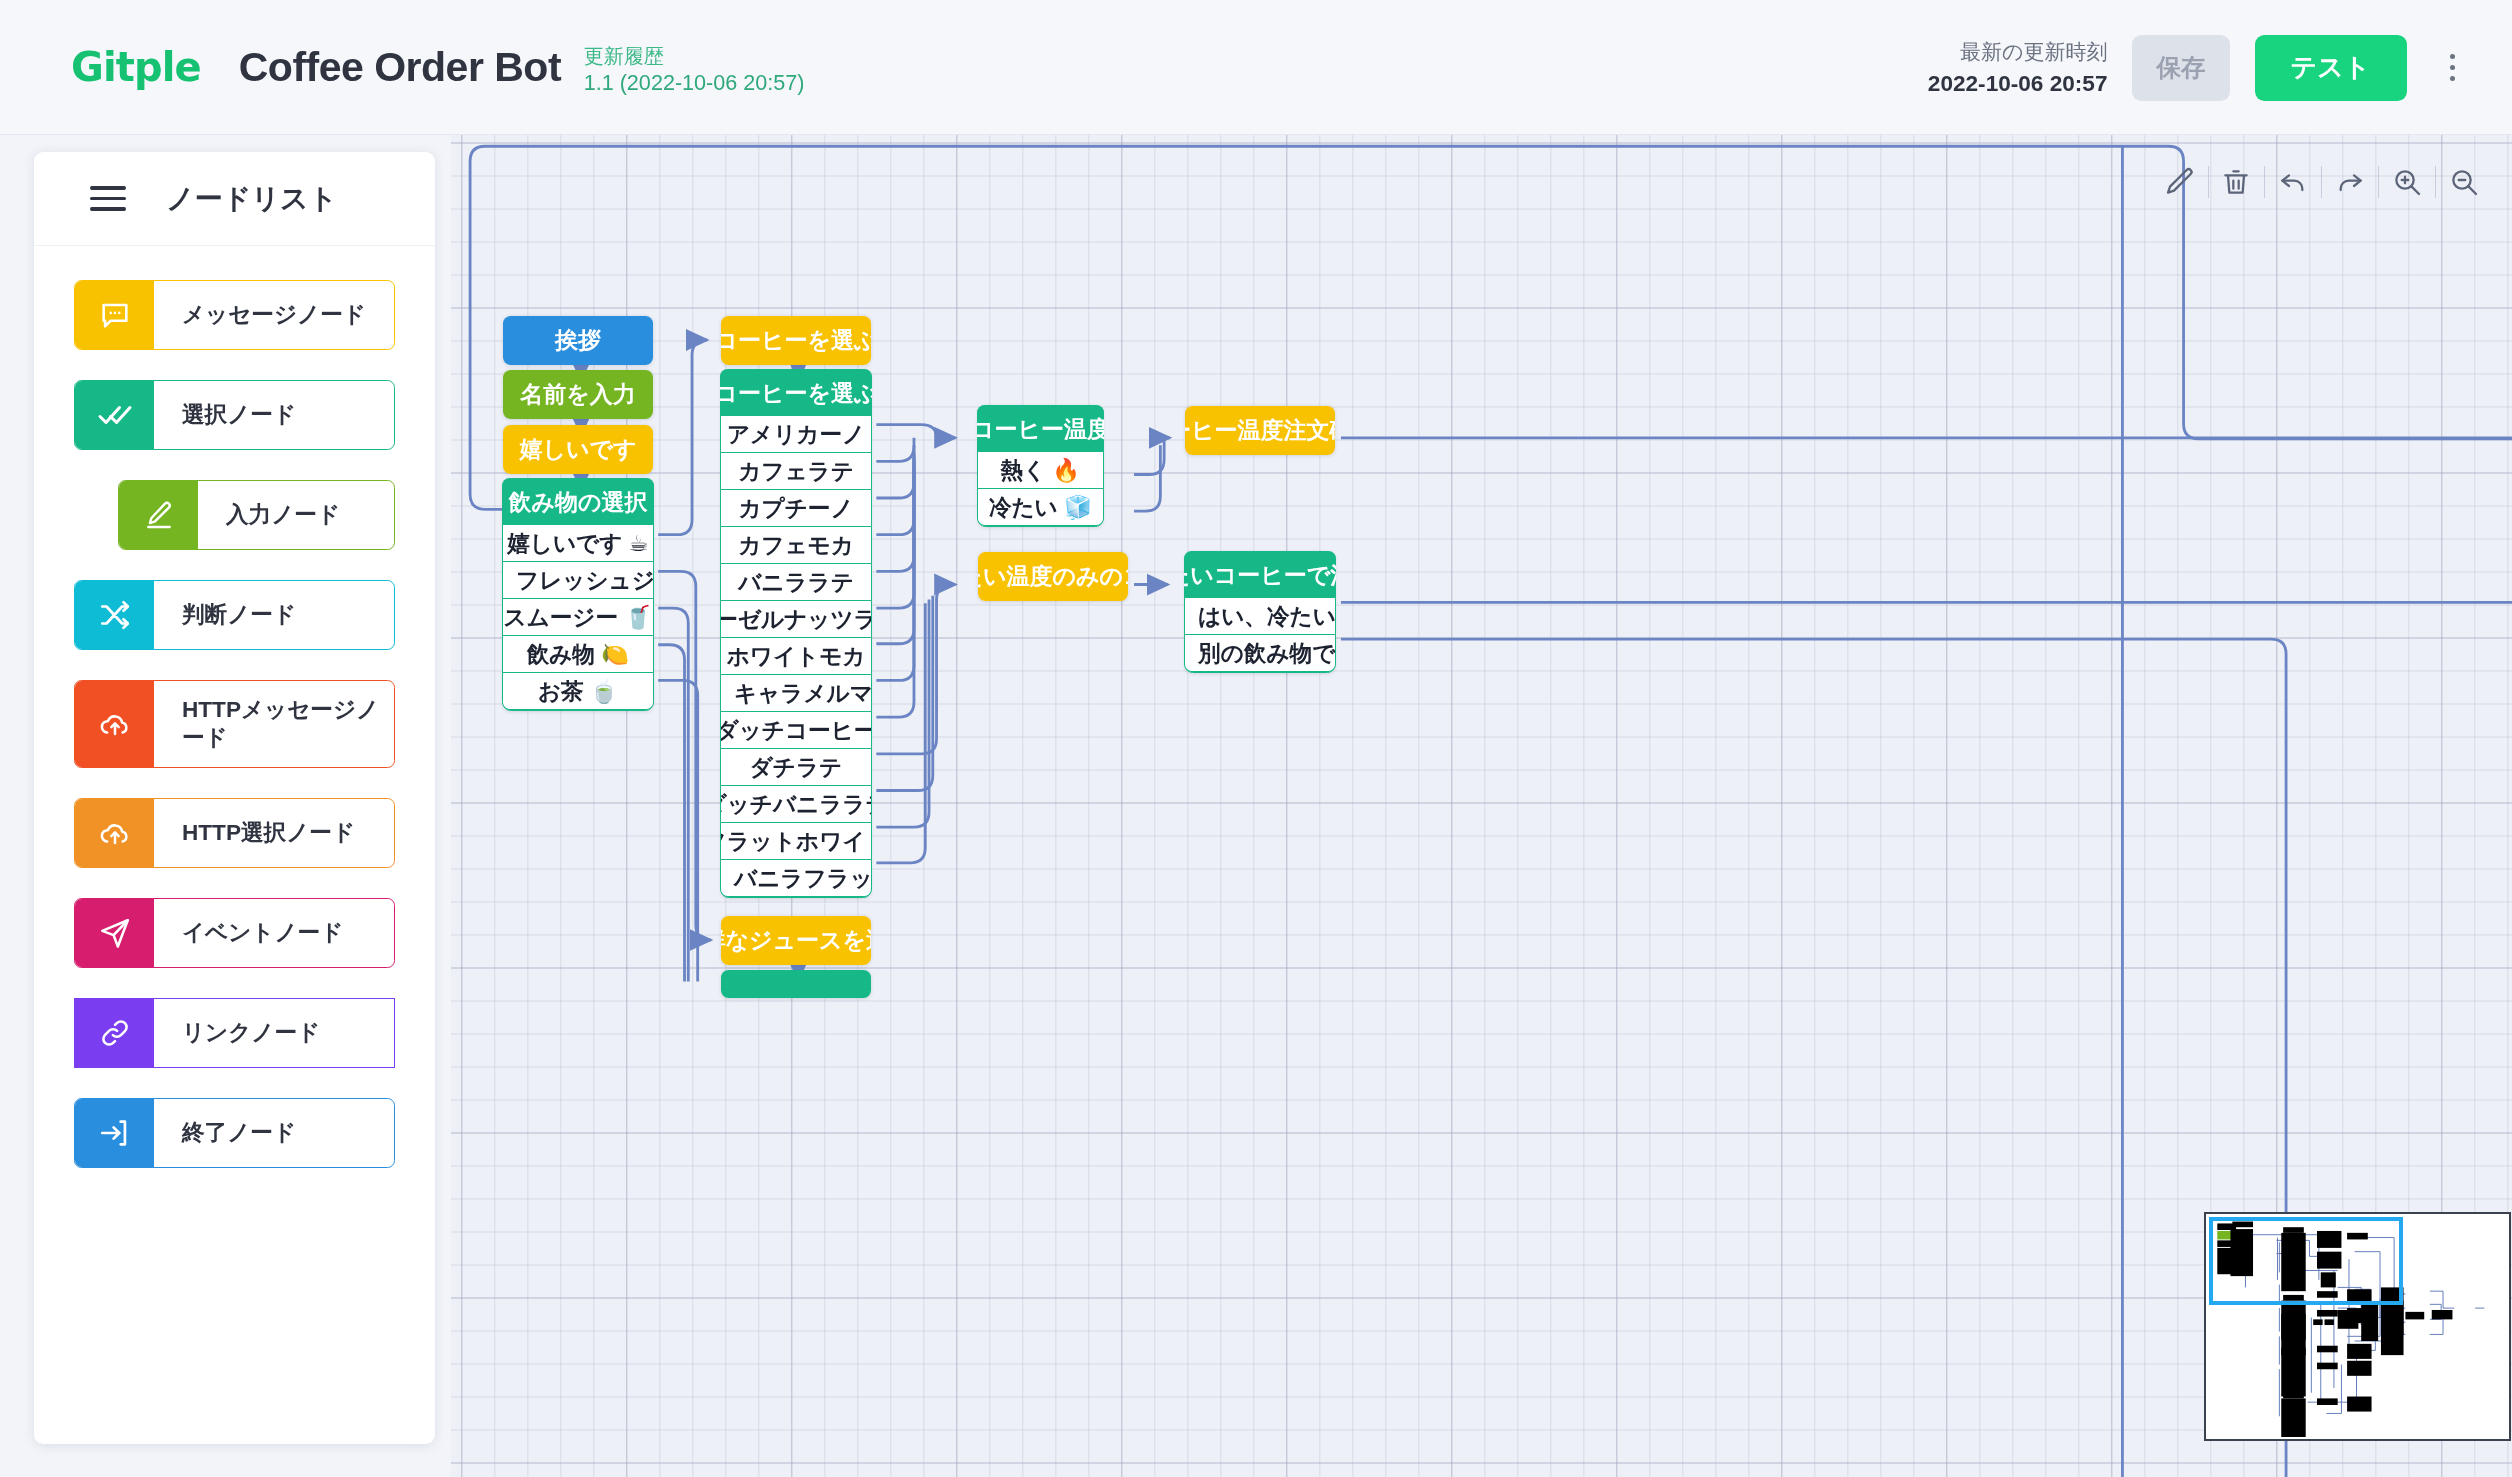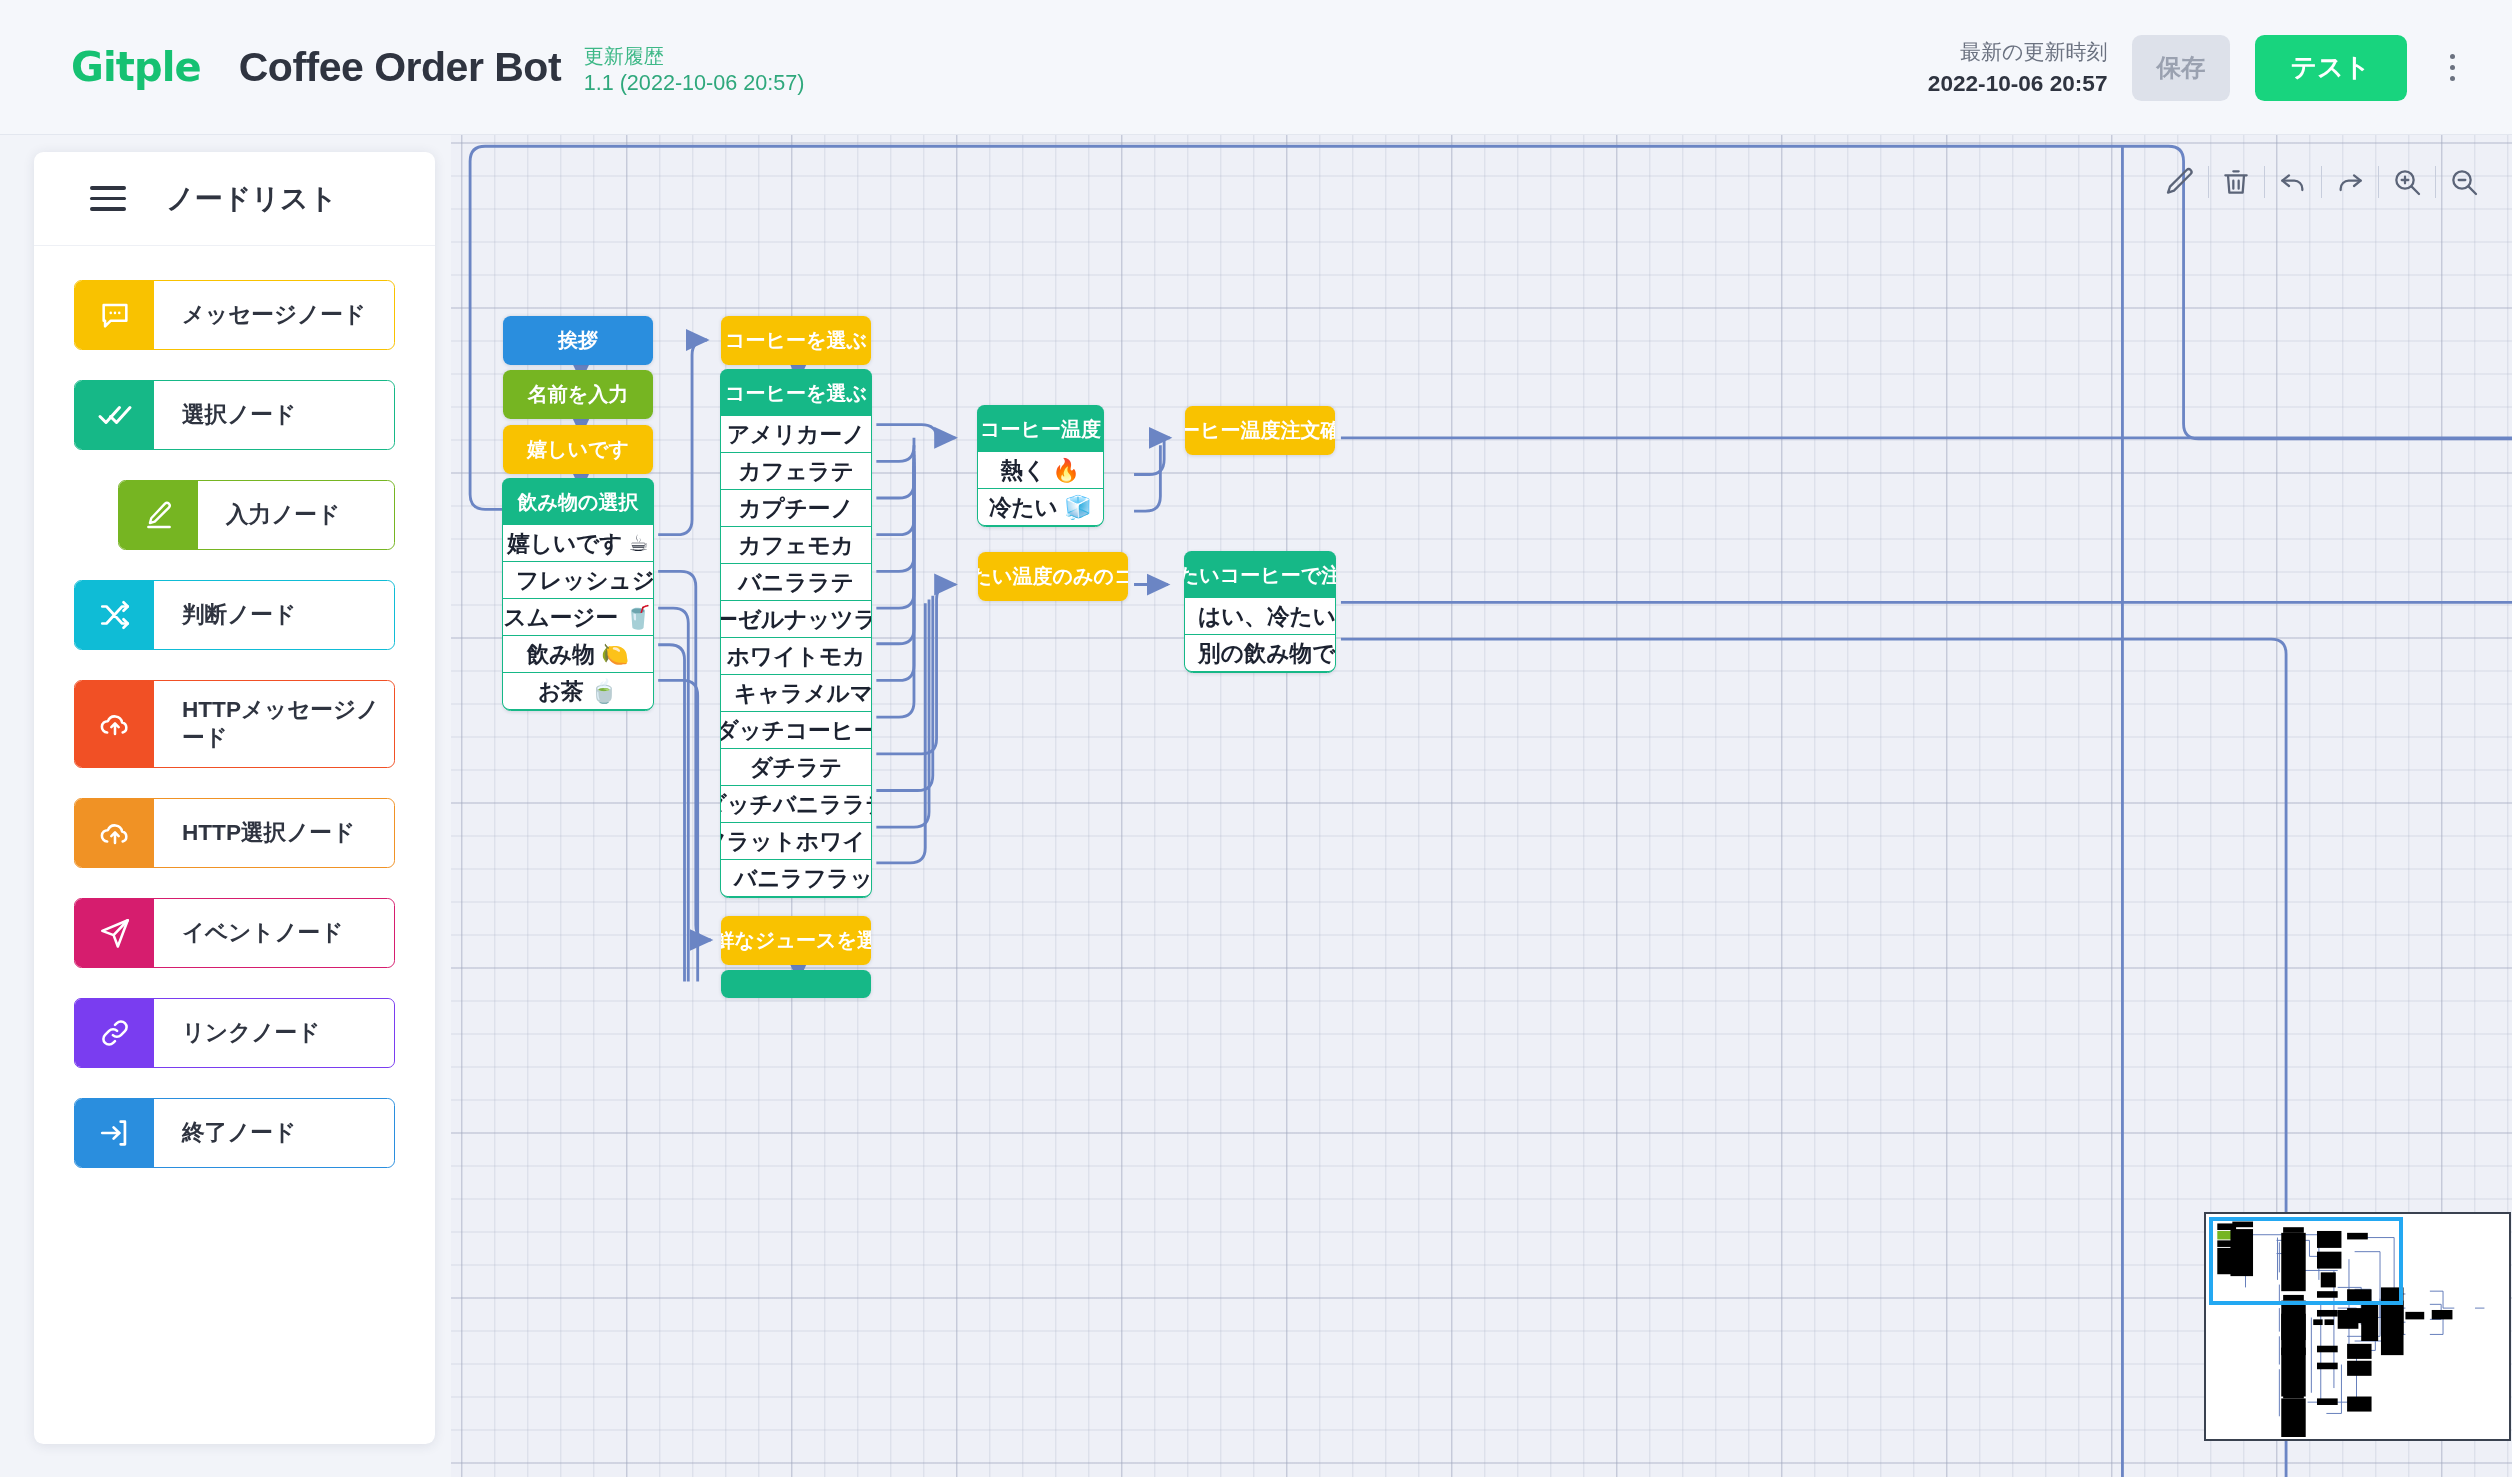--- a/index.html
+++ b/index.html
@@ -120,21 +120,21 @@
   .tb-btn { width:56px; height:55px; display:flex; align-items:center; justify-content:center; cursor:pointer; }
   .tb-sep { width:0.9px; height:32px; background:#c7cddc; }
 
   
   .node {
     position: absolute; border-radius: 7.5px;
     box-shadow: 0 0.9px 3.8px rgba(30,40,70,.14);
   }
   .node-head {
     display:flex; align-items:center; justify-content:center;
-    color:#fff; font-size:20px; font-weight:700; text-align:right;
+    color:#fff; font-size:23px; font-weight:700; text-align:right;
     border-radius: 7.5px; padding: 0 11.3px;
     white-space: nowrap; overflow: hidden;
   }
   .node.has-opts .node-head { border-radius: 7.5px 7.5px 0 0; }
   .opt {
     background:#fff; color:#1c2230; font-size:22.6px; font-weight:700;
     display:flex; align-items:center; justify-content:center;
     border-left:1.9px solid; border-right:1.9px solid; border-bottom:1.9px solid;
     white-space:nowrap; overflow:hidden; padding: 0 9.4px;
   }
@@ -254,21 +254,21 @@
       </div>
       <div class="node-chip" style="border: 1.9px solid rgb(214, 29, 110); border-radius: 7.5px;">
         <div class="chip-icon" style="background: rgb(214, 29, 110);">
           <svg width="34" height="34" viewBox="0 0 24 24" fill="none" stroke="#fff" stroke-width="1.8" stroke-linecap="round" stroke-linejoin="round">
             <path d="M21 3 3 10.5l8 3 3 8z"></path>
             <path d="M21 3 11 13.5"></path>
           </svg>
         </div>
         <div class="chip-label" style="border-color: transparent;">イベントノード</div>
       </div>
-      <div class="node-chip" style="border: 1.9px solid rgb(122, 61, 240); border-radius: 7px;">
+      <div class="node-chip" style="border: 1.9px solid rgb(122, 61, 240); border-radius: 0;">
         <div class="chip-icon" style="background: rgb(122, 61, 240);">
           <svg width="34" height="34" viewBox="0 0 24 24" fill="none" stroke="#fff" stroke-width="1.8" stroke-linecap="round" stroke-linejoin="round">
             <path d="M10.5 13.5a4 4 0 0 0 5.7 0l2.8-2.8a4 4 0 0 0-5.7-5.7L12 6.3"></path>
             <path d="M13.5 10.5a4 4 0 0 0-5.7 0L5 13.3a4 4 0 0 0 5.7 5.7L12 17.7"></path>
           </svg>
         </div>
         <div class="chip-label" style="border-color: transparent;">リンクノード</div>
       </div>
       <div class="node-chip" style="border: 1.9px solid rgb(42, 142, 222); border-radius: 7.5px;">
         <div class="chip-icon" style="background: rgb(42, 142, 222);">

